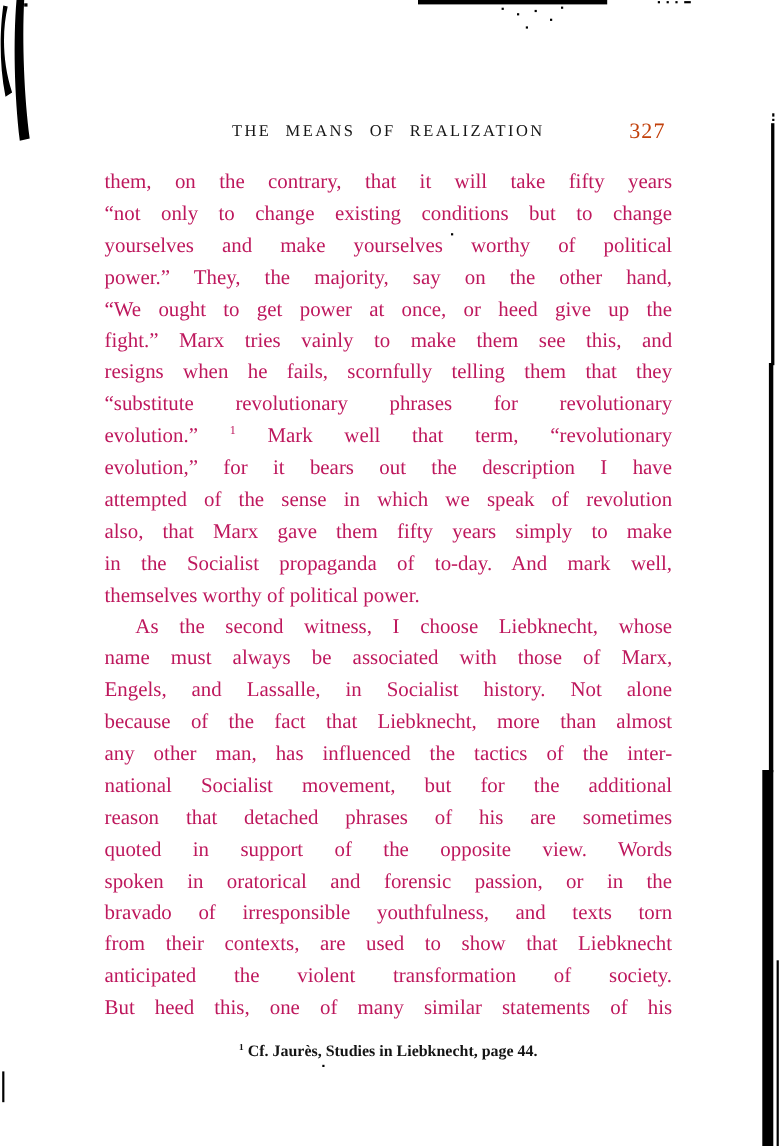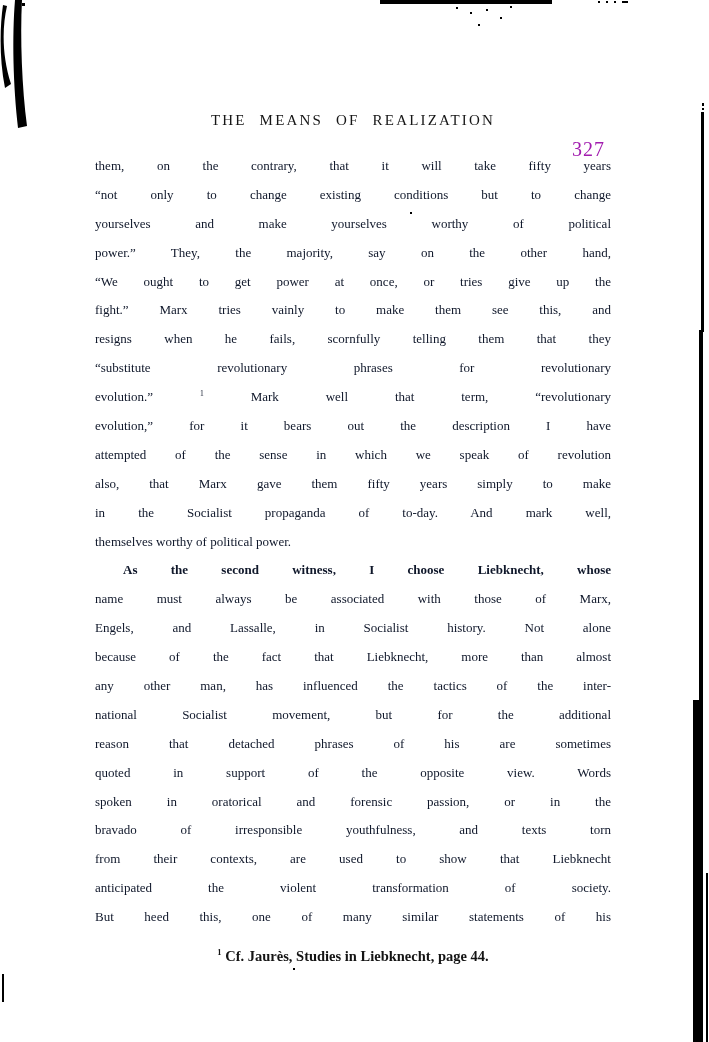--- a/index.html
+++ b/index.html
@@ -28,41 +28,40 @@
     letter-spacing: 2.2px;
     word-spacing: 7px;
     color: #161616;
     padding-top: 4px;
   }
   .page-number {
     position: absolute;
     right: 6px; top: 0;
     font-size: 20px;
     letter-spacing: 1px;
-    color: #a21caf;
-    margin-top: 30px;
+    color: #c2410c;
   }
 
   
   .text-block {
     position: absolute;
     left: 95px; top: 152px; width: 516px;
-    font-size: 13px;
+    font-size: 19px;
     line-height: 28.9px;
-    color: #0f172a;
+    color: #be185d;
   }
   .line {
     height: 28.9px;
     text-align: justify;
     text-align-last: justify;
     white-space: normal;
     overflow: visible;
   }
   .line.no-just { text-align-last: left; }
-  .line.indent { text-indent: 28px; font-weight: bold; }
+  .line.indent { text-indent: 28px; }
   .it { }
   sup.fn-ref {
     font-size: 0.58em;
     vertical-align: super;
     line-height: 0;
   }
 
   
   .footnote {
     position: absolute;
@@ -123,21 +122,21 @@
     <span class="header-title">THE MEANS OF REALIZATION</span>
     <span class="page-number">327</span>
   </div>
 
   <div class="text-block">
     <div>
         <div class="line"><span>them, on the contrary, that it will take fifty years</span></div>
         <div class="line"><span>“not only to change existing conditions but to change</span></div>
         <div class="line"><span>yourselves and make yourselves worthy of political</span></div>
         <div class="line"><span>power.” They, the majority, say on the other hand,</span></div>
-        <div class="line"><span>“We ought to get power at once, or tries give up the</span></div>
+        <div class="line"><span>“We ought to get power at once, or heed give up the</span></div>
         <div class="line"><span>fight.” Marx tries vainly to make them see this, and</span></div>
         <div class="line"><span>resigns when he fails, scornfully telling them that they</span></div>
         <div class="line"><span>“substitute revolutionary phrases for </span><span class="it">revolutionary</span></div>
         <div class="line"><span class="it">evolution</span><span>.” </span><sup class="fn-ref">1</sup><span> Mark well that term, “revolutionary</span></div>
         <div class="line"><span>evolution,” for it bears out the description I have</span></div>
         <div class="line"><span>attempted of the sense in which we speak of revolution</span></div>
         <div class="line"><span>also, that Marx gave them fifty years simply to make</span></div>
         <div class="line"><span>in the Socialist propaganda of to-day. And mark well,</span></div>
         <div class="line no-just"><span>themselves worthy of political power.</span></div>
       </div>

